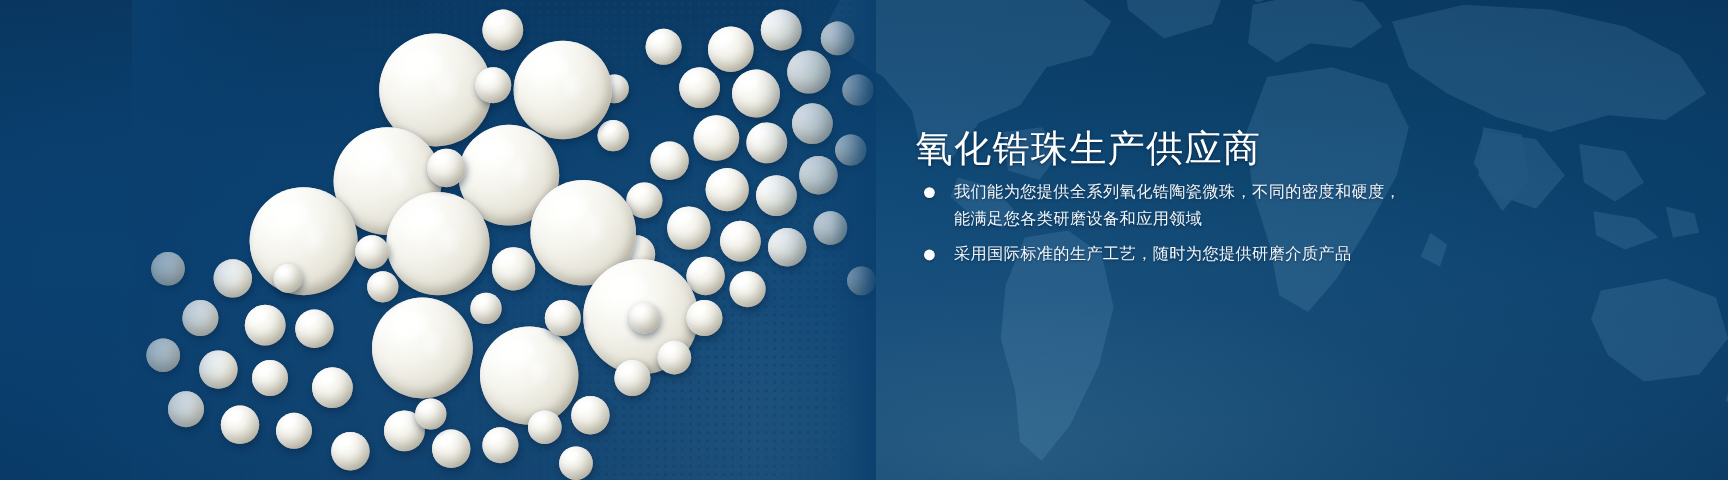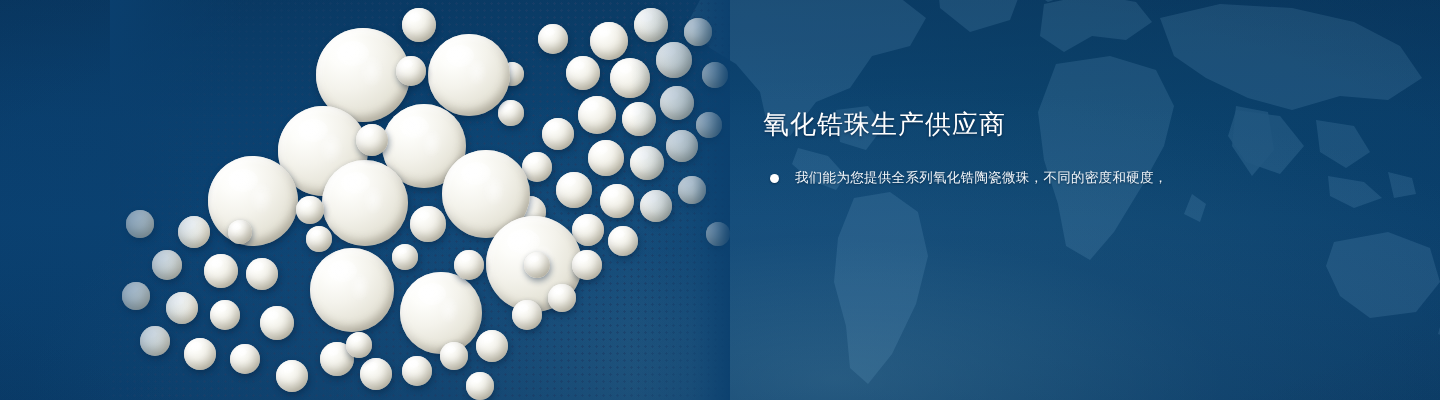--- a/index.html
+++ b/index.html
@@ -108,31 +108,31 @@
       linear-gradient(270deg, rgba(10,63,110,0.92) 0%, rgba(10,63,110,0.35) 6%, rgba(10,63,110,0.0) 16%);
   }
 
   
   .content {
     position:absolute;
     left:763px; top:104px;
     width:470px;
   }
   .headline {
-    font-size:26px;
+    font-size:31px;
     line-height:40px;
     color:#ffffff;
     font-weight:400;
     letter-spacing:1px;
     text-shadow:0 1px 3px rgba(2,26,52,0.70);
     white-space:nowrap;
   }
   .bullets {
     list-style:none;
-    margin-top:23px;
+    margin-top:5px;
   }
   .bullet {
     position:relative;
     padding-left:32px;
     margin-bottom:7px;
     font-size:13.5px;
     line-height:22px;
     color:#f2f6fa;
     text-shadow:0 1px 2px rgba(2,26,52,0.60);
     letter-spacing:0.3px;
@@ -275,17 +275,22 @@
     <div class="photo-fade"></div>
   </div>
 
   <div class="content">
     <div class="headline">氧化锆珠生产供应商</div>
 
     <ul class="bullets">
       <li class="bullet">
         <span class="bullet-dot"></span>
         <span class="bullet-line">我们能为您提供全系列氧化锆陶瓷微珠，不同的密度和硬度，</span>
+        <span class="bullet-line">能满足您各类研磨设备和应用领域</span>
+      </li>
+      <li class="bullet">
+        <span class="bullet-dot"></span>
+        <span class="bullet-line">采用国际标准的生产工艺，随时为您提供研磨介质产品</span>
       </li>
     </ul>
   </div>
 
 </div>
 
 </body></html>

